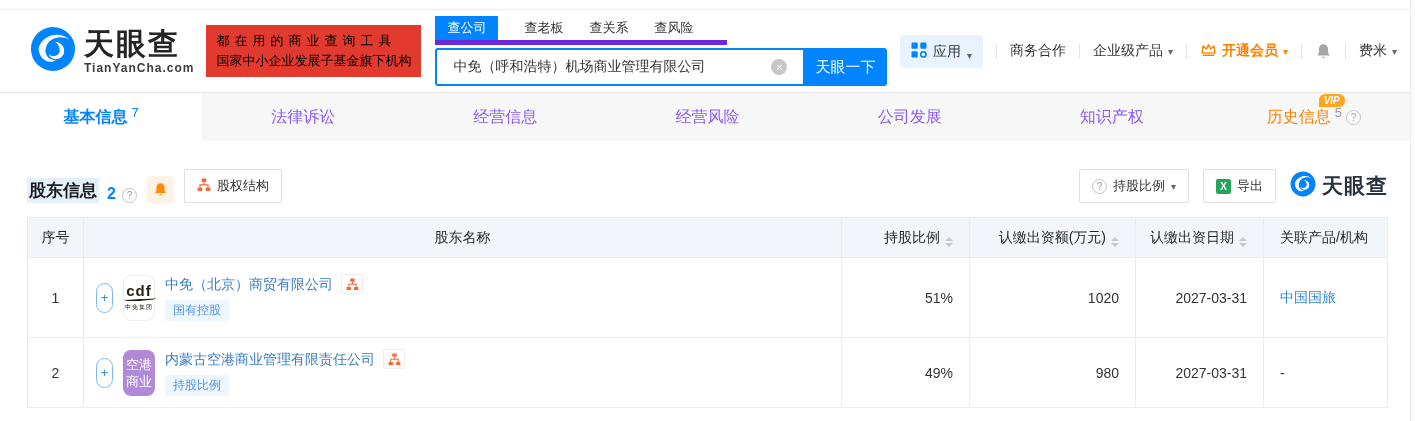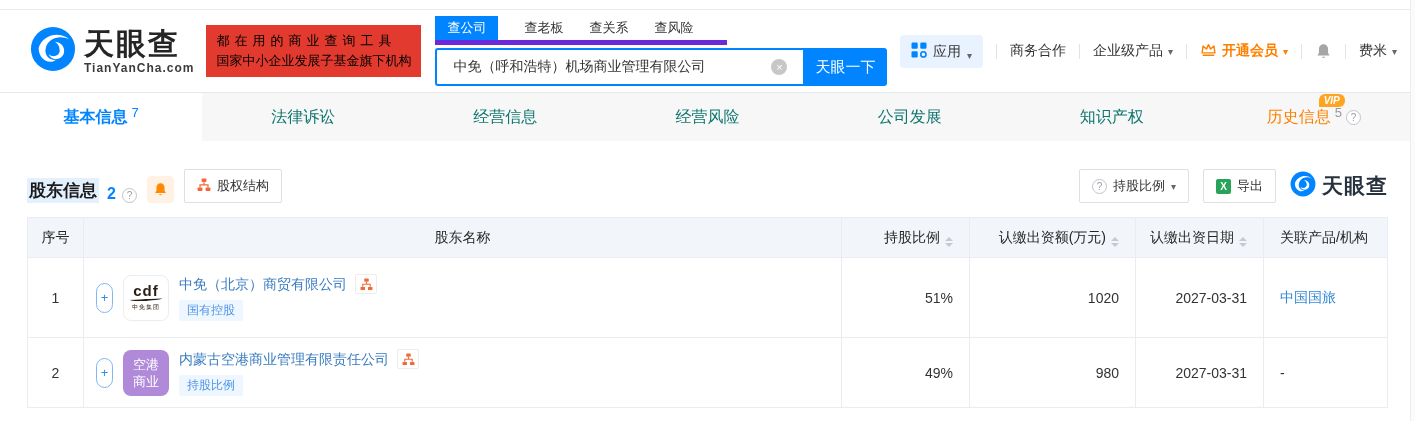--- a/index.html
+++ b/index.html
@@ -38,21 +38,21 @@
     padding:7px 11px; cursor:pointer; }
   .caret { font-size:10px; color:#666; }
   .vline { width:1px; height:15px; background:#e3e3e3; }
   .rnav-item { cursor:pointer; display:inline-flex; align-items:center; gap:5px; }
   .vip-link { color:#ff8000; font-weight:700; }
   .vip-link .caret { color:#ff8000; }
 
   
   .tabbar { height:49px; background:#f7f7f7; border-top:1px solid #e8e8e8; display:flex; }
   .ptab { flex:1; display:flex; align-items:center; justify-content:center; font-size:16px;
-    color:#0f766e; cursor:pointer; position:relative; }
+    color:#8b5cf6; cursor:pointer; position:relative; }
   .ptab.active { background:#fff; color:#0084ff; font-weight:700; }
   .cnt { font-size:13px; font-weight:400; margin-left:4px; position:relative; top:-5px; }
   .ptab.active .cnt { color:#0084ff; }
   .ptab.history { color:#ff8000; }
   .ptab.history .cnt { color:#999; }
   .tab-label-wrap { position:relative; display:inline-flex; align-items:center; }
   .vip-badge { position:absolute; top:-13px; right:-14px; background:#ffa41f; color:#fff;
     font-size:10px; font-style:italic; font-weight:700; padding:1px 5px;
     border-radius:6px 6px 6px 0; }
   .help-ic { width:15px; height:15px; border-radius:50%; border:1px solid #bfc4ca; color:#9aa0a6;
@@ -85,21 +85,21 @@
   .sort { display:inline-flex; flex-direction:column; gap:2px; margin-left:5px; vertical-align:1px; }
   .sort i { display:block; width:0; height:0; border-left:4px solid transparent; border-right:4px solid transparent; }
   .sort .up { border-bottom:4px solid #c3cad2; }
   .sort .dn { border-top:4px solid #c3cad2; }
   .r1 td { height:80px; }
   .r2 td { height:70px; }
   .name-cell { display:flex; align-items:center; gap:10px; padding:10px 10px 10px 12px; }
   .plus-btn { width:17px; height:30px; border:1px solid #7db8f0; border-radius:9px; background:#fff;
     color:#2f8fe8; font-size:13px; display:inline-flex; align-items:center; justify-content:center;
     cursor:pointer; flex:none; }
-  .avatar { width:46px; height:46px; border-radius:8px; flex:none; }
+  .avatar { width:32px; height:46px; border-radius:8px; flex:none; }
   .cdf { border:1px solid #ededed; background:#fff; text-align:center; padding-top:7px; }
   .cdf-word { font-size:15px; font-weight:700; color:#2a1e14; letter-spacing:1px; line-height:1; }
   .cdf-swoosh { width:32px; height:4px; border-bottom:2.5px solid #2a1e14; border-radius:50%;
     margin:-1px auto 2px; transform:rotate(-3deg); }
   .cdf-cap { font-size:6px; color:#2a1e14; letter-spacing:1px; }
   .pur { background:#b189d9; color:#fff; font-size:13px; line-height:17px; text-align:center;
     display:flex; flex-direction:column; justify-content:center; }
   .name-lines { display:flex; flex-direction:column; gap:6px; }
   .name-line { display:flex; align-items:flex-end; gap:8px; }
   .co-link { color:#3a7cc0; cursor:pointer; text-decoration:none; }

